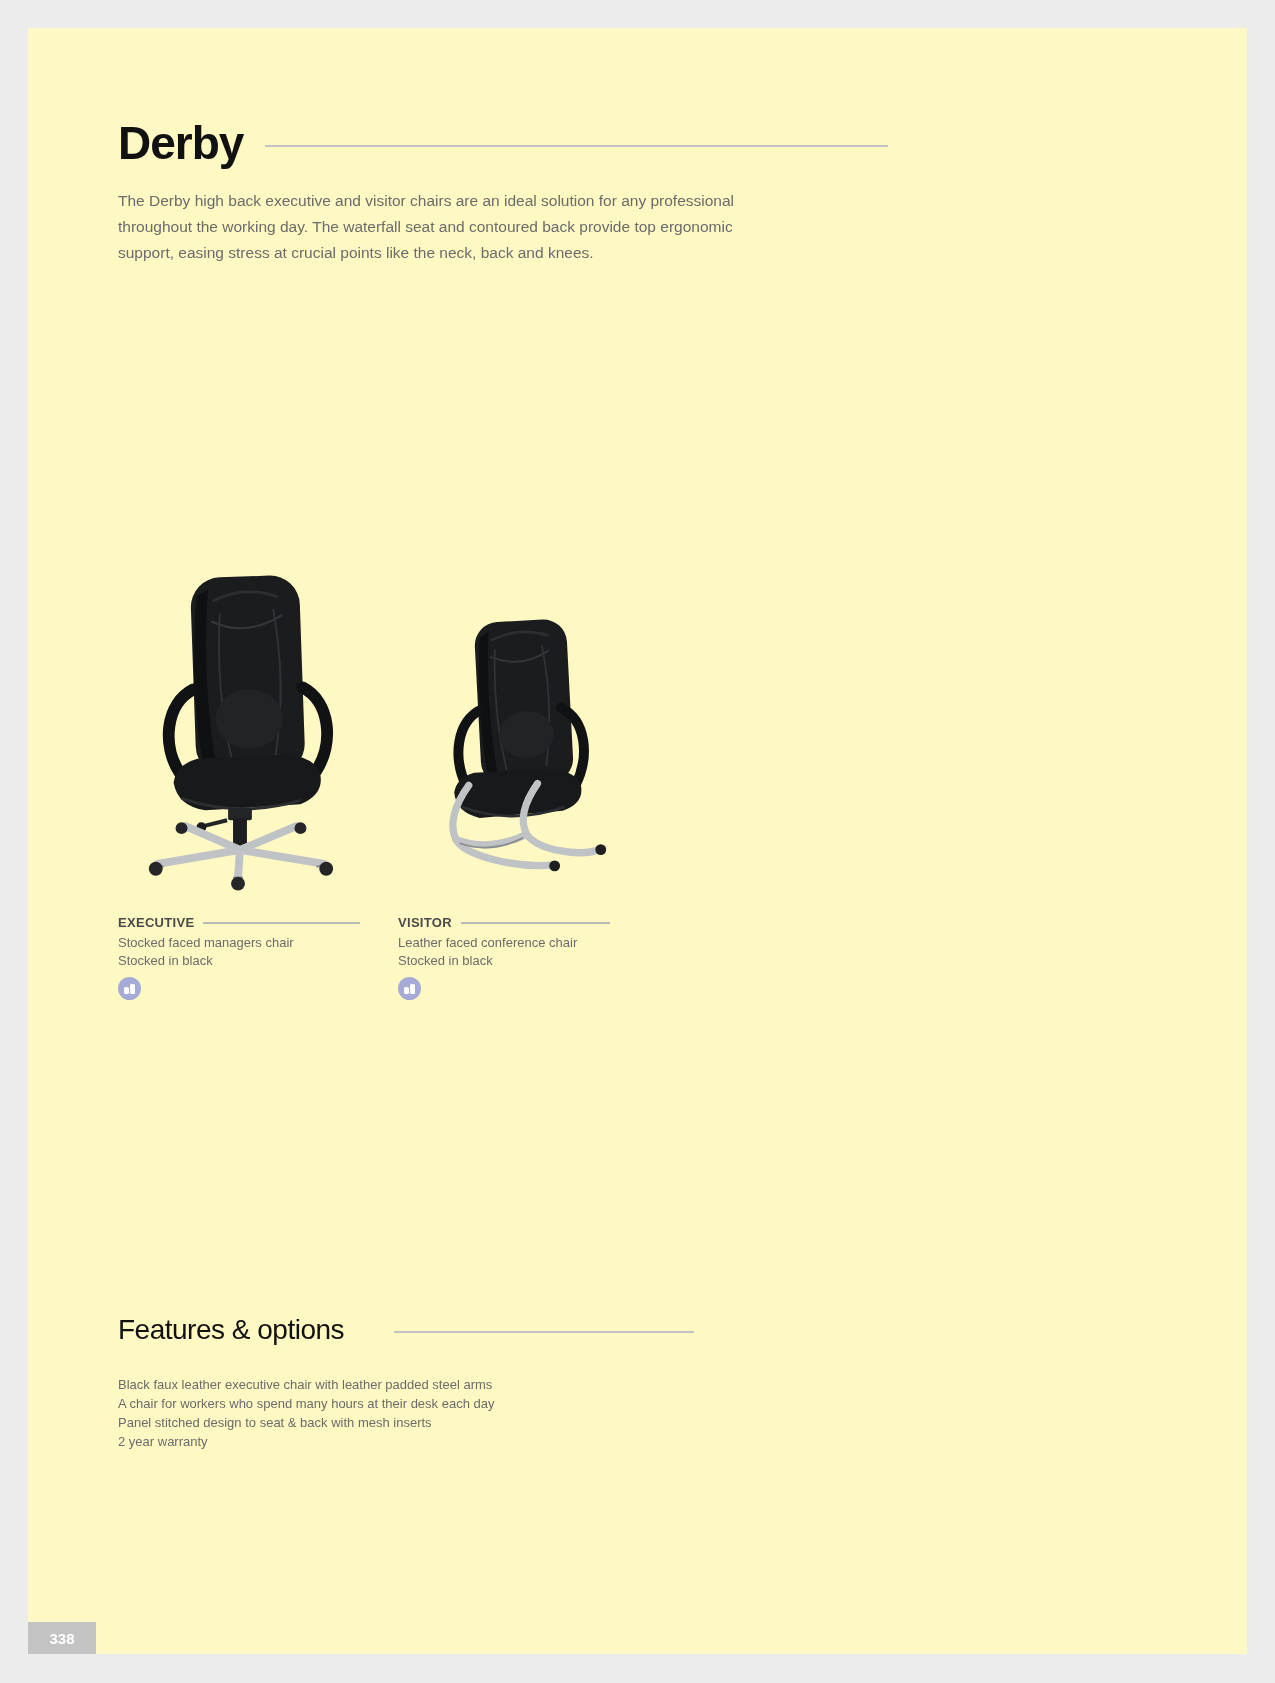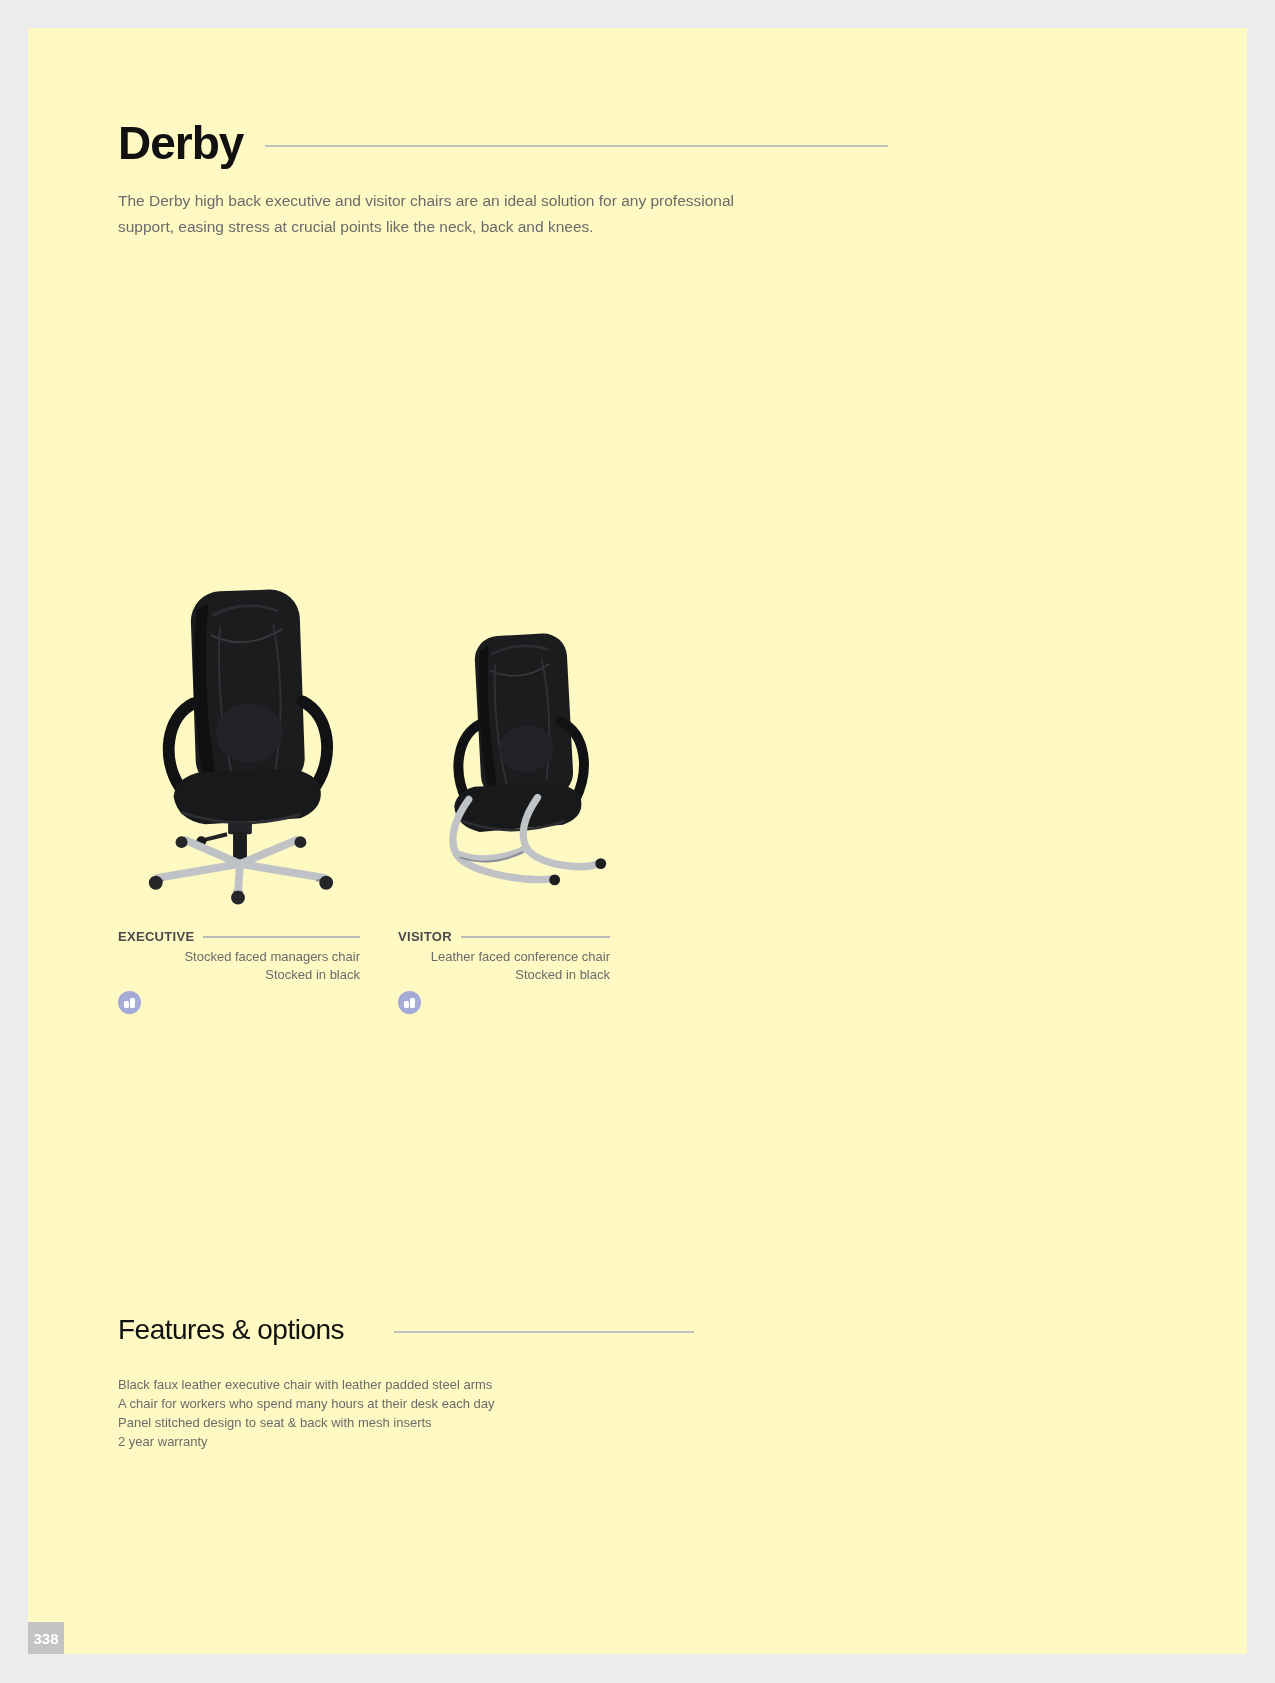--- a/index.html
+++ b/index.html
@@ -31,21 +31,21 @@
   }
   .title-rule{
     flex:1;height:2px;background:var(--rule-gray);margin-left:22px;margin-top:6px;
   }
   
   .intro{
     position:absolute;left:90px;top:160px;width:720px;
     font-size:15.5px;line-height:26px;color:var(--text-gray);
   }
   
-  .product{position:absolute;top:553px;text-align:right;}
+  .product{position:absolute;top:539px;}
   .product.col1{left:90px;width:242px;}
   .product.col2{left:370px;width:212px;}
   .chair-img{
     height:334px;display:flex;align-items:flex-end;justify-content:center;
   }
   .card-header{display:flex;align-items:center;margin-top:14px;}
   .product-label{
     font-size:13px;font-weight:bold;color:#4a4a4a;letter-spacing:.3px;
     white-space:nowrap;
   }
@@ -67,38 +67,39 @@
     font-size:28px;font-weight:normal;color:var(--heading-black);
     line-height:1;margin:0;white-space:nowrap;letter-spacing:-.5px;
   }
   .features-rule{flex:1;height:2px;background:var(--rule-gray);margin-left:14px;margin-top:4px;}
   .features-list{
     position:absolute;left:90px;top:1338px;width:600px;
     font-size:13px;line-height:19px;color:var(--text-gray);margin-top:9px;
   }
   
   .page-badge{
-    position:absolute;left:0;top:1594px;width:36px;height:32px;
+    position:absolute;left:0;top:1594px;width:68px;height:32px;
     background:var(--badge-bg);color:#ffffff;font-weight:bold;font-size:15px;
     display:flex;align-items:center;justify-content:center;
   }
   svg{display:block;}
 </style>
 </head>
 <body style="background: rgb(236, 236, 236);">
 
 <div class="sheet">
 
   <div class="title-row">
     <h1 class="page-title">Derby</h1>
     <div class="title-rule"></div>
   </div>
 
   <div class="intro">
     <div>The Derby high back executive and visitor chairs are an ideal solution for any professional</div>
+    <div>throughout the working day. The waterfall seat and contoured back provide top ergonomic</div>
     <div>support, easing stress at crucial points like the neck, back and knees.</div>
   </div>
 
   <div class="product col1">
     <div class="chair-img">
       <svg width="218" height="334" viewBox="0 0 220 330">
 
         <g transform="rotate(-2 118 110)">
           <rect x="64" y="6" width="110" height="200" rx="30" fill="#1b1c1e"></rect>
           <path d="M70 24 Q60 105 70 190 L84 196 Q72 108 82 18 Z" fill="#0f1012"></path>

